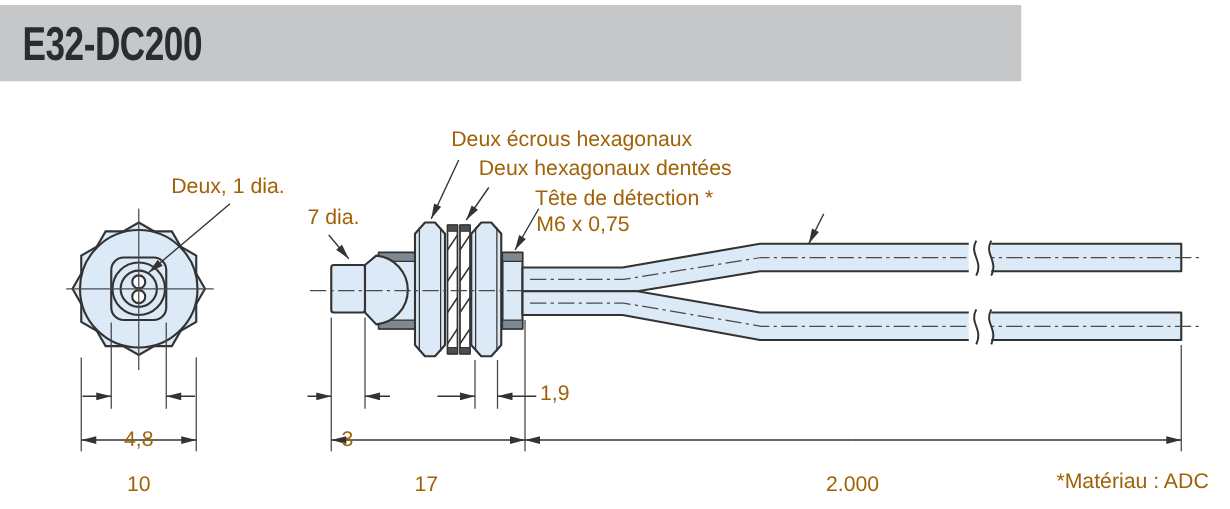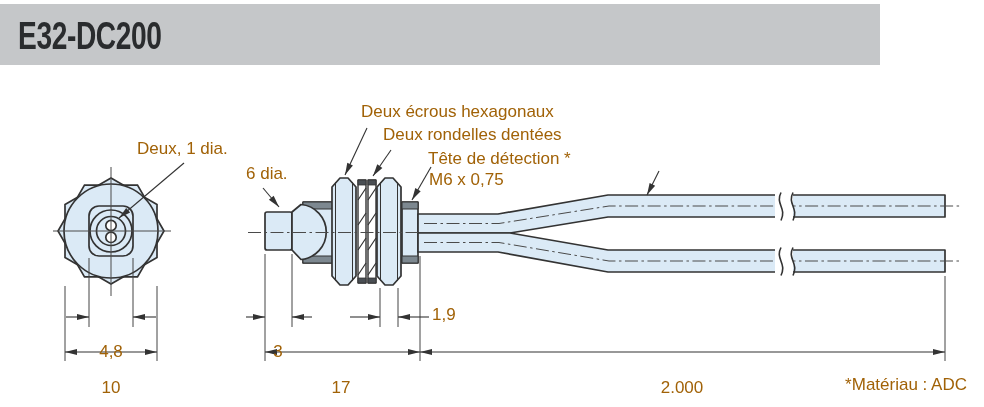--- a/index.html
+++ b/index.html
@@ -1,18 +1,18 @@
 <!DOCTYPE html>
 <html><head>
 <meta charset="utf-8">
 <style>
   html,body{margin:0;padding:0;background:#ffffff;}
   .screen{position:relative;width:984px;height:407px;background:#ffffff;overflow:hidden;
           font-family:"Liberation Sans",sans-serif;}
-  .header-bar{position:absolute;left:0;top:4px;width:880px;height:61px;background:#c5c7c9;}
+  .header-bar{position:absolute;left:0;top:4px;width:817px;height:61px;background:#c5c7c9;}
   .title{position:absolute;left:18px;top:13px;font-size:38px;font-weight:bold;color:#2a2c2e;
          line-height:1;transform:scaleX(.74);transform-origin:left top;white-space:nowrap;
          letter-spacing:-.5px;}
   svg.draw{position:absolute;left:0;top:0;z-index:1;}
   .lbl{position:absolute;font-size:17px;color:#a16207;white-space:nowrap;z-index:3;line-height:1.1;}
   .ctr{transform:translateX(-50%);margin-top:36px;}
   .wbg{background:#ffffff;padding:0 5px;}
   .rt{text-align:right;}
 </style>
 </head>
@@ -119,23 +119,23 @@
       <path d="M184,163 L119,218" marker-end="url(#ah)"></path>
       <path d="M263,188 L279,207" marker-end="url(#ah)"></path>
       <path d="M367,128 L345,175" marker-end="url(#ah)"></path>
       <path d="M391,150 L373,176" marker-end="url(#ah)"></path>
       <path d="M431,167 L412,200" marker-end="url(#ah)"></path>
       <path d="M659,171 L647,195" marker-end="url(#ah)"></path>
     </g>
   </svg>
 
   <div class="lbl" style="left:137px;top:140px">Deux, 1 dia.</div>
-  <div class="lbl" style="left:246px;top:165px">6 dia.</div>
+  <div class="lbl" style="left:246px;top:165px">7 dia.</div>
   <div class="lbl" style="left:361px;top:103px">Deux écrous hexagonaux</div>
-  <div class="lbl" style="left:383px;top:126px">Deux rondelles dentées</div>
+  <div class="lbl" style="left:383px;top:126px">Deux hexagonaux dentées</div>
   <div class="lbl" style="left:428px;top:150px">Tête de détection *</div>
   <div class="lbl" style="left:429px;top:171px">M6 x 0,75</div>
 
   <div class="lbl ctr" style="left:111px;top:307px">4,8</div>
   <div class="lbl ctr wbg" style="left:111px;top:343px">10</div>
   <div class="lbl ctr" style="left:278px;top:307px">3</div>
   <div class="lbl" style="left:432px;top:306px">1,9</div>
   <div class="lbl ctr wbg" style="left:341px;top:343px">17</div>
   <div class="lbl ctr wbg" style="left:682px;top:343px">2.000</div>
 

